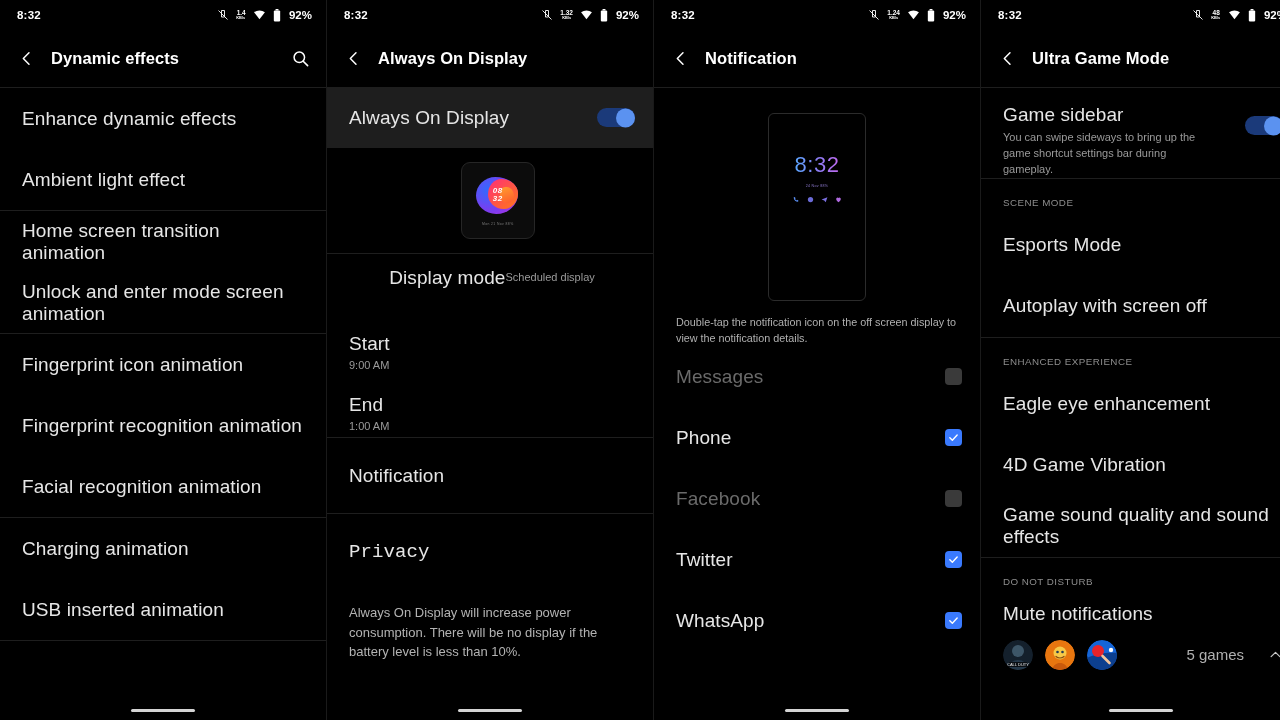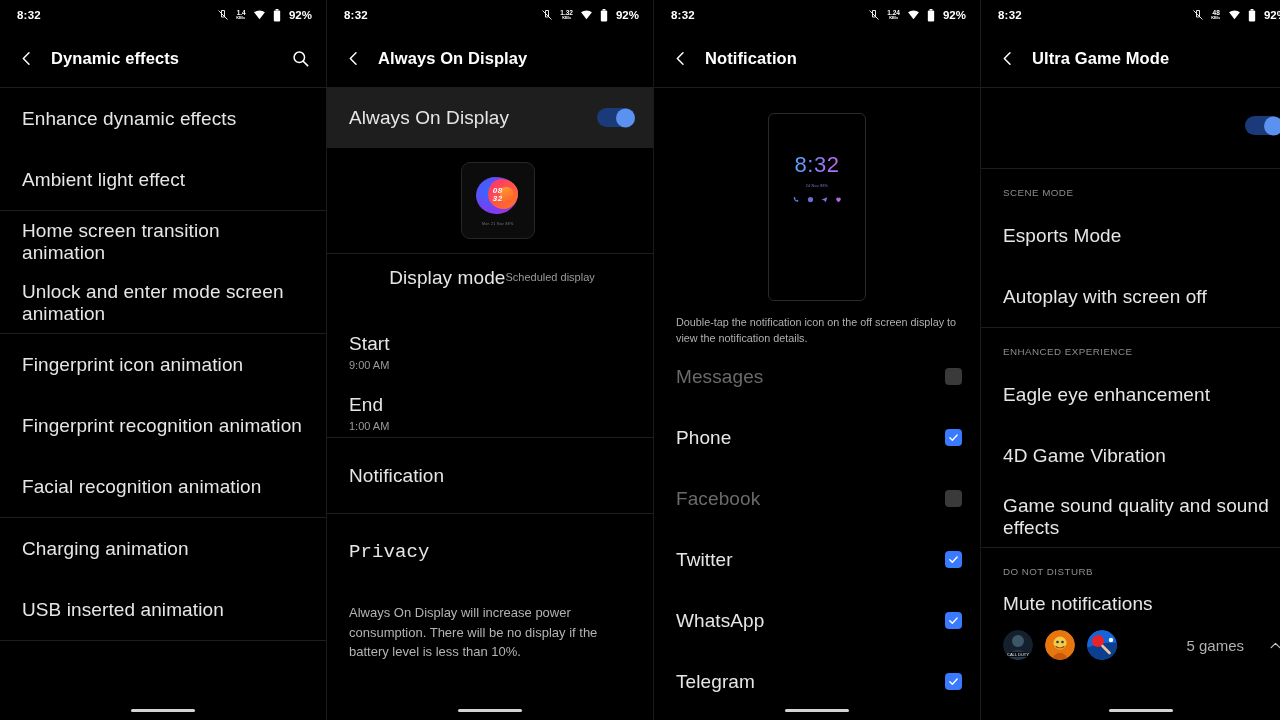--- a/index.html
+++ b/index.html
@@ -431,29 +431,20 @@
       </div>
       <div class="row n-row">
         <span class="label">WhatsApp</span>
         <span class="grow"></span>
         <span class="cb on">
           <svg width="11" height="11" viewBox="0 0 24 24">
             <path d="M4 12.5l5.5 5.5L20 6.5" fill="none" stroke="#fff" stroke-width="3" stroke-linecap="round" stroke-linejoin="round"></path>
           </svg>
         </span>
       </div>
-      <div class="row n-row">
-        <span class="label">Telegram</span>
-        <span class="grow"></span>
-        <span class="cb on">
-          <svg width="11" height="11" viewBox="0 0 24 24">
-            <path d="M4 12.5l5.5 5.5L20 6.5" fill="none" stroke="#fff" stroke-width="3" stroke-linecap="round" stroke-linejoin="round"></path>
-          </svg>
-        </span>
-      </div>
     </div>
 
     <div class="home-ind"></div>
   </div>
 
   <div class="panel">
     <div class="statusbar">
       <div class="sb-time">8:32</div>
       <div class="sb-icons">
         <svg class="sb-ic" width="12" height="12" viewBox="0 0 24 24">
@@ -479,20 +470,24 @@
       <span class="icon-btn">
         <svg width="17" height="17" viewBox="0 0 24 24">
           <path d="M15.5 4L7.5 12l8 8" fill="none" stroke="#fff" stroke-width="2.1" stroke-linecap="round" stroke-linejoin="round"></path>
         </svg>
       </span>
       <span class="title">Ultra Game Mode</span>
     </div>
     <div class="sect-divider"></div>
 
     <div class="row two" style="min-height:80px;padding-top:16px;">
+      <span style="display:flex;flex-direction:column;max-width:215px;">
+        <span class="label">Game sidebar</span>
+        <span class="sub" style="line-height:1.45;">You can swipe sideways to bring up the game shortcut settings bar during gameplay.</span>
+      </span>
       <span class="grow"></span>
       <span class="toggle" style="margin-top:12px;">
           <span class="knob"></span>
         </span>
     </div>
 
     <div class="sect-divider"></div>
     <div class="sect-head">SCENE MODE</div>
     <div class="row g-row">
       <span class="label">Esports Mode</span>

